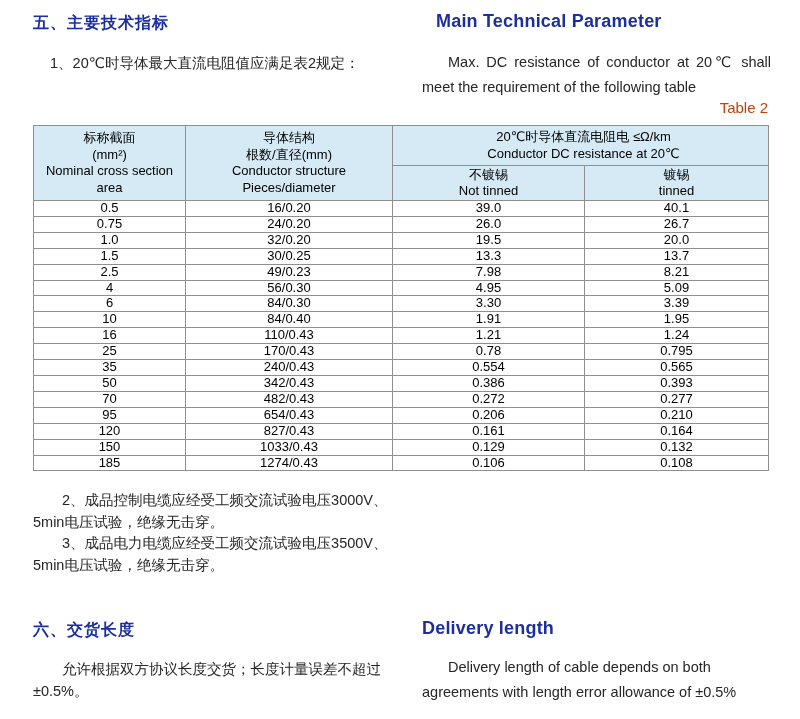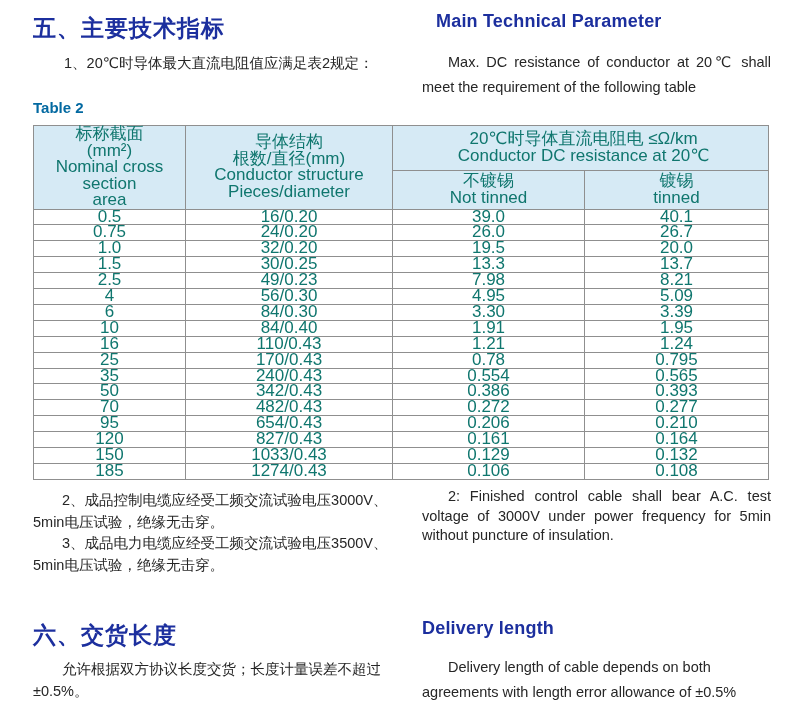--- a/index.html
+++ b/index.html
@@ -18,40 +18,41 @@
     font-family: "Liberation Sans", "DejaVu Sans", sans-serif;
     color: var(--text-color);
     overflow: hidden;
   }
   .abs { position: absolute; }
 
   .zh-heading, .en-heading {
     color: var(--heading-blue);
     font-weight: bold;
   }
-  .zh-heading { font-size: 23px; letter-spacing: 1px; }
+  .zh-heading { font-size: 16px; letter-spacing: 1px; }
   .en-heading { font-size: 18px; letter-spacing: 0.2px; }
 
   .zh-body { font-size: 14.5px; line-height: 21.5px; }
   .en-body { font-size: 14.5px; line-height: 19.5px; text-align: justify; }
   .indent-zh { text-indent: 29px; }
   .indent-en { text-indent: 26px; }
 
   .table-label {
-    font-weight: bold;
+    font-weight: normal;
     font-size: 15px;
-    color: #0369a1;
+    text-align: right;
+    color: #c2410c;
   }
 
   table.spec {
     border-collapse: collapse;
     table-layout: fixed;
     width: 735px;
-    font-size: 17px;
-    color: #0f766e;
+    font-size: 13px;
+    color: #000000;
   }
   table.spec th, table.spec td {
     border: 1px solid var(--table-border);
     text-align: center;
     vertical-align: middle;
     padding: 0;
     font-weight: normal;
   }
   table.spec thead th {
     background: var(--table-header-bg);
@@ -65,21 +66,21 @@
     background: #ffffff;
   }
 </style>
 </head>
 <body data-name="document-page">
 
 <div class="abs zh-heading" style="left:33px; top:13px;" data-name="section-heading-zh-main-technical">五、主要技术指标</div>
 
 <div class="abs en-heading" style="left:436px; top:11px;" data-name="section-heading-en-main-technical">Main Technical Parameter</div>
 
-<div class="abs zh-body" style="left:42px; top:53px; width:370px; text-indent:22px;" data-name="paragraph-zh-intro">1、20℃时导体最大直流电阻值应满足表2规定：</div>
+<div class="abs zh-body" style="left:28px; top:53px; width:370px; text-indent:22px;" data-name="paragraph-zh-intro">1、20℃时导体最大直流电阻值应满足表2规定：</div>
 
 <div class="abs en-body" style="left:422px; top:50px; width:349px; line-height:25px;" data-name="paragraph-en-intro">Max. DC resistance of conductor at 20℃ shall meet the requirement of the following table</div>
 <style>[data-name="paragraph-en-intro"]{text-indent:26px;}</style>
 
 <div class="abs table-label" style="left:33px; top:99px; width:735px;" data-name="table-caption">Table 2</div>
 
 <table class="spec abs" style="left:33px; top:125px;" data-name="dc-resistance-table">
   <colgroup>
     <col style="width:152px">
     <col style="width:207px">
@@ -221,21 +222,20 @@
       </tr>
     </tbody>
 </table>
 
 <div class="abs" style="left:33px; top:490px; width:366px;" data-name="paragraph-block-zh-items">
   <p class="zh-body indent-zh" data-name="paragraph-zh-item2">2、成品控制电缆应经受工频交流试验电压3000V、5min电压试验，绝缘无击穿。</p>
   <p class="zh-body indent-zh" data-name="paragraph-zh-item3">3、成品电力电缆应经受工频交流试验电压3500V、5min电压试验，绝缘无击穿。</p>
 </div>
 
 <div class="abs" style="left:422px; top:487px; width:349px;" data-name="paragraph-block-en-items">
-  <p class="en-body indent-en" data-name="paragraph-en-item2">2: Finished control cable shall bear A.C. test voltage of 3000V under power frequency for 5min without puncture of insulation.</p>
 </div>
 
 <div class="abs zh-heading" style="left:33px; top:620px;" data-name="section-heading-zh-delivery">六、交货长度</div>
 
 <div class="abs en-heading" style="left:422px; top:618px;" data-name="section-heading-en-delivery">Delivery length</div>
 
 <div class="abs zh-body indent-zh" style="left:33px; top:658px; width:372px; line-height:22px;" data-name="paragraph-zh-delivery">允许根据双方协议长度交货；长度计量误差不超过±0.5%。</div>
 
 <div class="abs en-body indent-en" style="left:422px; top:655px; width:352px; line-height:25px; text-align:left;" data-name="paragraph-en-delivery">Delivery length of cable depends on both agreements with length error allowance of ±0.5%</div>
 

